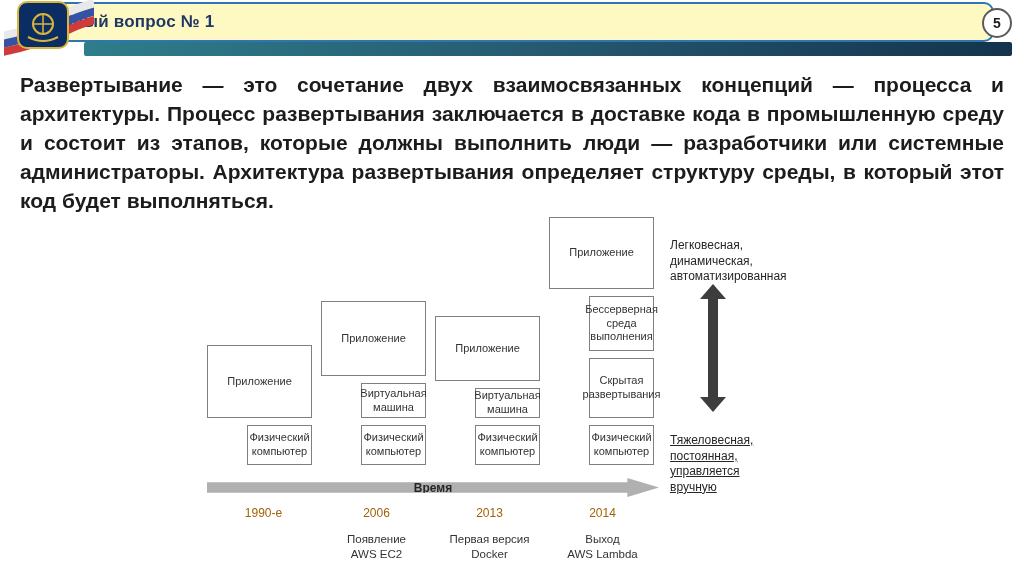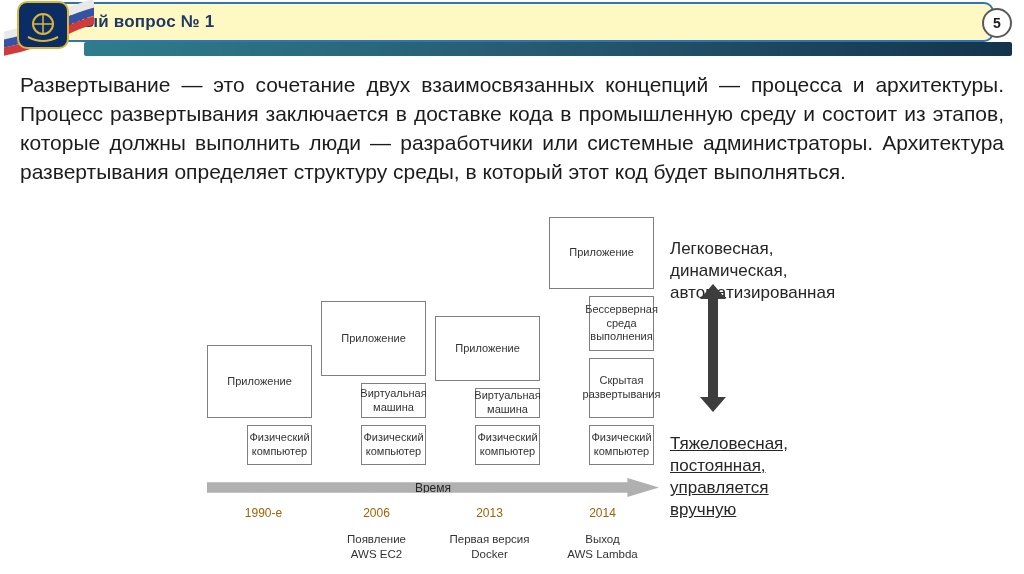--- a/index.html
+++ b/index.html
@@ -27,21 +27,21 @@
 
   .strip {
     position:absolute; left:84px; right:12px; top:42px; height:14px; z-index:1;
     background:linear-gradient(90deg,#2e7d8c 0%,#275d74 45%,#14344d 100%);
     border-radius:2px;
   }
 
   
   .paragraph {
     position:absolute; left:20px; right:20px; top:70px;
-    font-size:21px; line-height:29px; color:#1c1c1c; text-align:justify;
+    font-size:21px; line-height:29px; color:#1c1c1c; text-align:justify;font-weight:bold;
   }
 
   
   .diagram { position:absolute; left:205px; top:238px; width:640px; height:330px; }
 
   .cols {
     position:absolute; left:2px; top:0; width:450px; height:227px;
     display:flex; align-items:flex-end; gap:9px;
   }
   .pcol { display:flex; flex-direction:column; width:105px;gap:8px; }
@@ -50,30 +50,30 @@
     display:flex; align-items:center; justify-content:center;
     text-align:center; font-size:11px; line-height:1.25; color:#333333; padding:2px;
   }
   .pbox + .pbox { margin-top:-1px;margin-left:40px; }
 
   .time-arrow {
     position:absolute; left:2px; top:240px; width:452px; height:19px;
     background:#b0b0b0;
     clip-path:polygon(0 22%, 93% 22%, 93% 0, 100% 50%, 93% 100%, 93% 78%, 0 78%);
     display:flex; align-items:center; justify-content:center;
-    font-size:12px; font-weight:normal; color:#262626;
+    font-size:12px; font-weight:bold; color:#262626;
   }
 
   .years { position:absolute; left:2px; top:268px; width:452px; display:flex; }
   .year-col { flex:1; text-align:center; }
   .year { font-size:12px; color:#a16207; margin-bottom:12px; }
   .caption { font-size:11.5px; line-height:1.3; color:#333333; white-space:pre-line; }
 
   .axis-label {
-    position:absolute; width:135px; font-size:17px; line-height:1.3;
+    position:absolute; width:135px; font-size:12px; line-height:1.3;
     color:#262626; white-space:pre-line;
   }
   .axis-label.top { left:465px; top:0; }
   .axis-label.bottom { left:465px; top:195px;text-decoration:underline; }
 
   .v-arrow { position:absolute; left:495px; top:46px; width:26px; height:128px; }
   .v-arrow .shaft { position:absolute; left:8px; top:12px; bottom:12px; width:10px; background:#3d3d3d; }
   .v-arrow .head-top {
     position:absolute; left:0; top:0; width:0; height:0;
     border-left:13px solid transparent; border-right:13px solid transparent;

